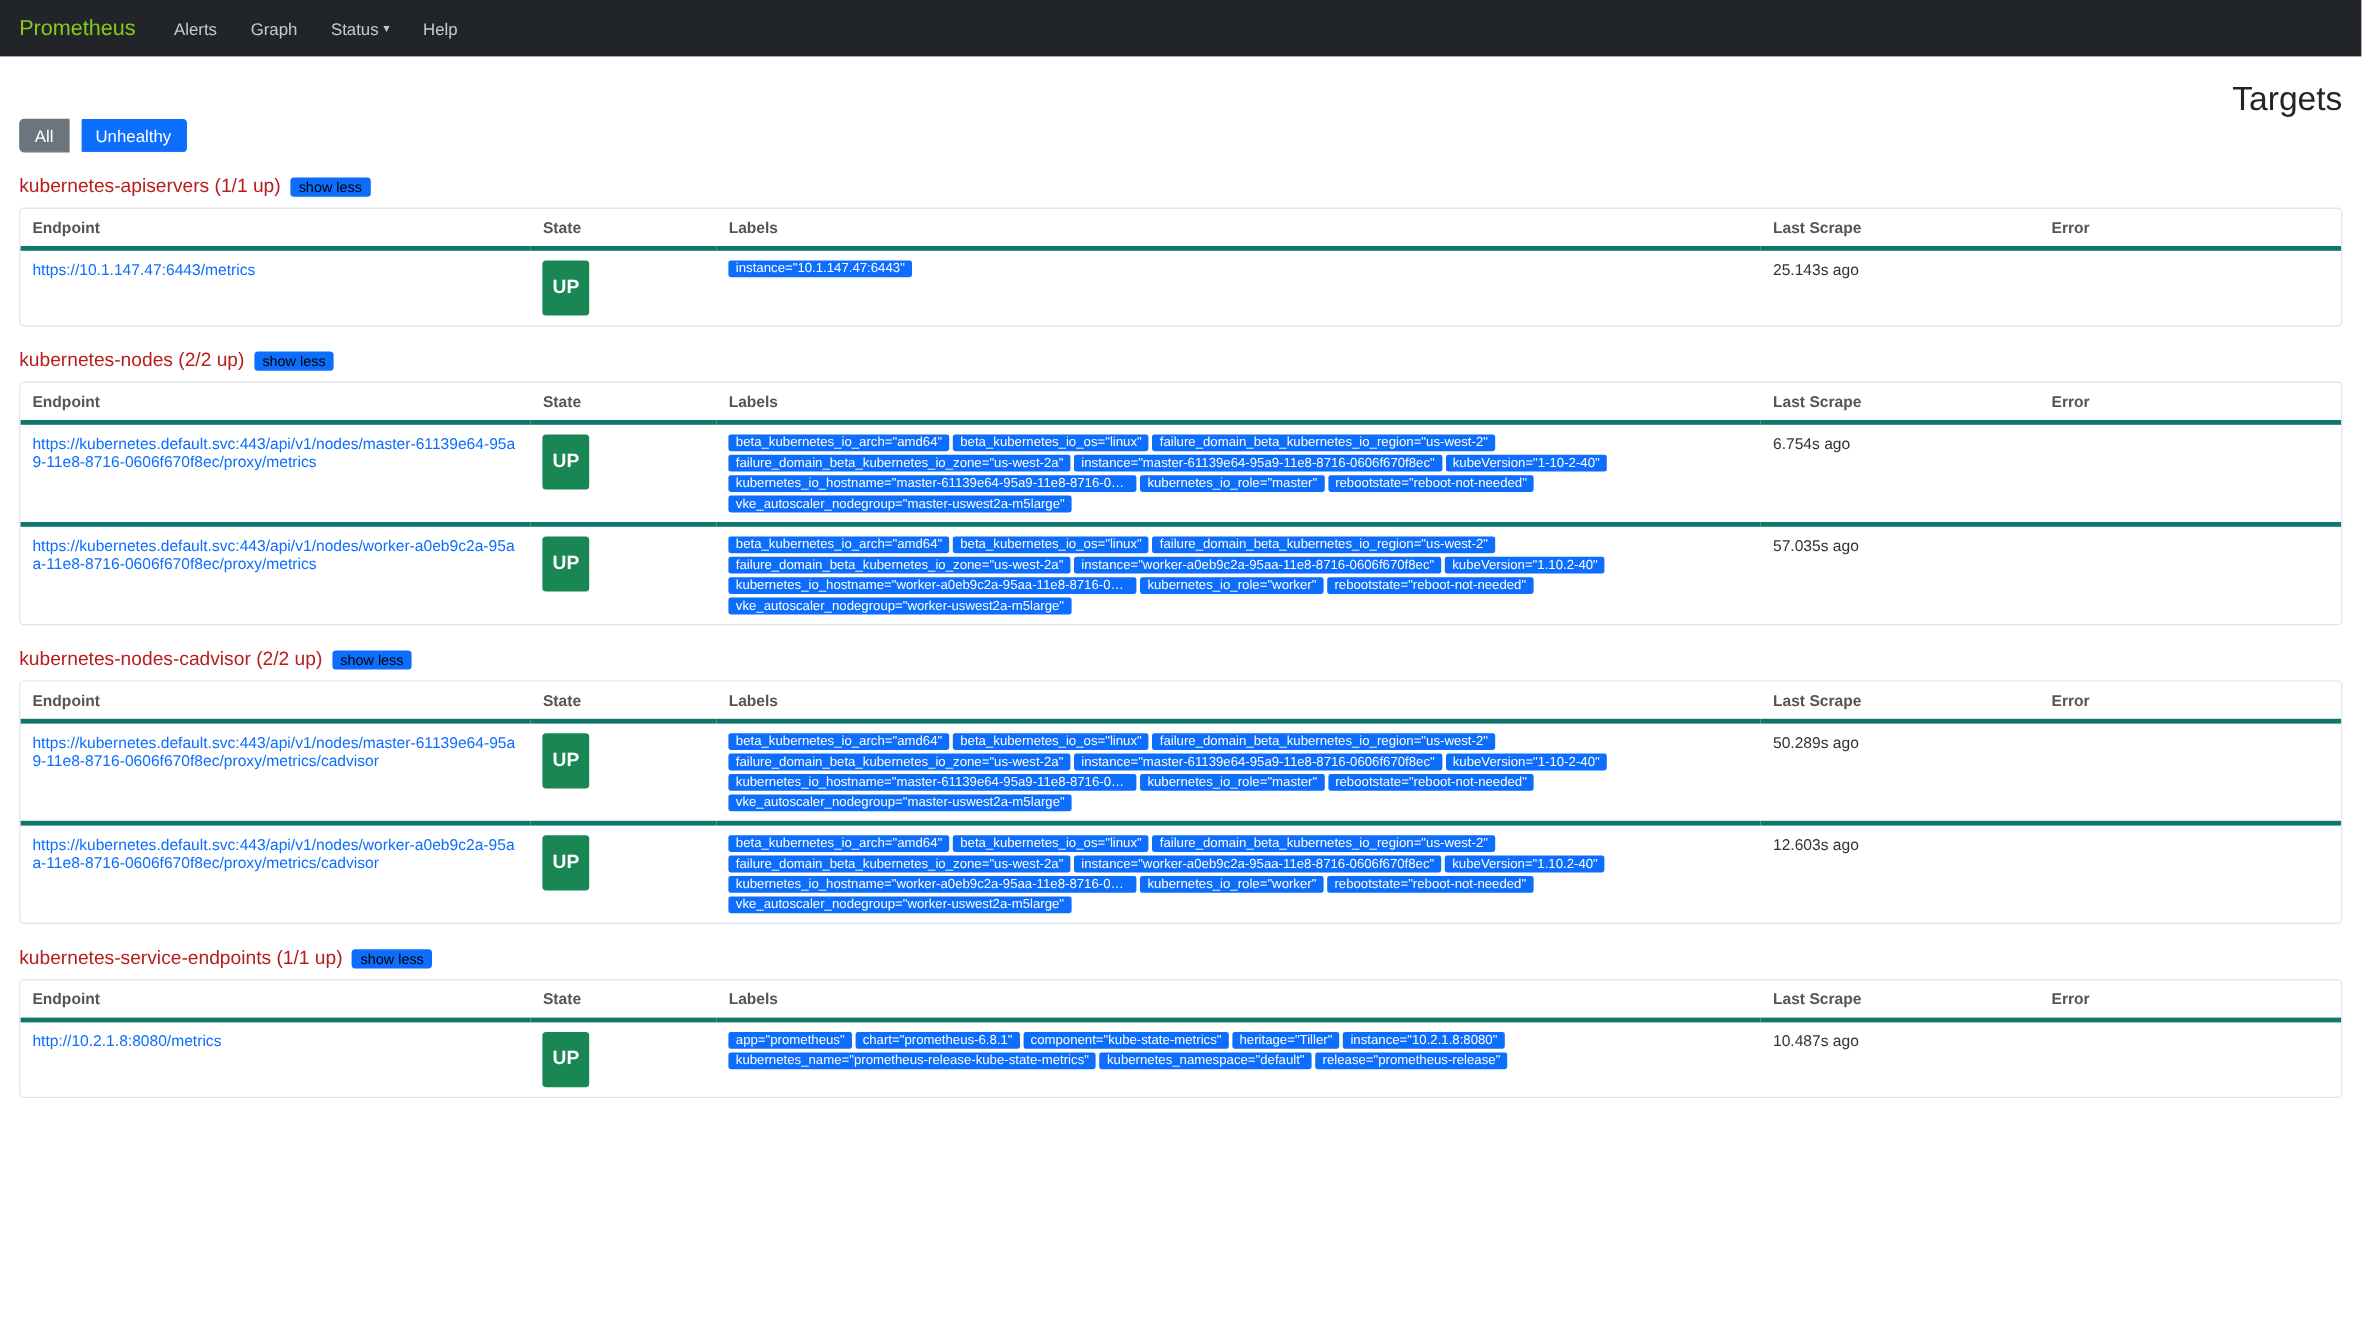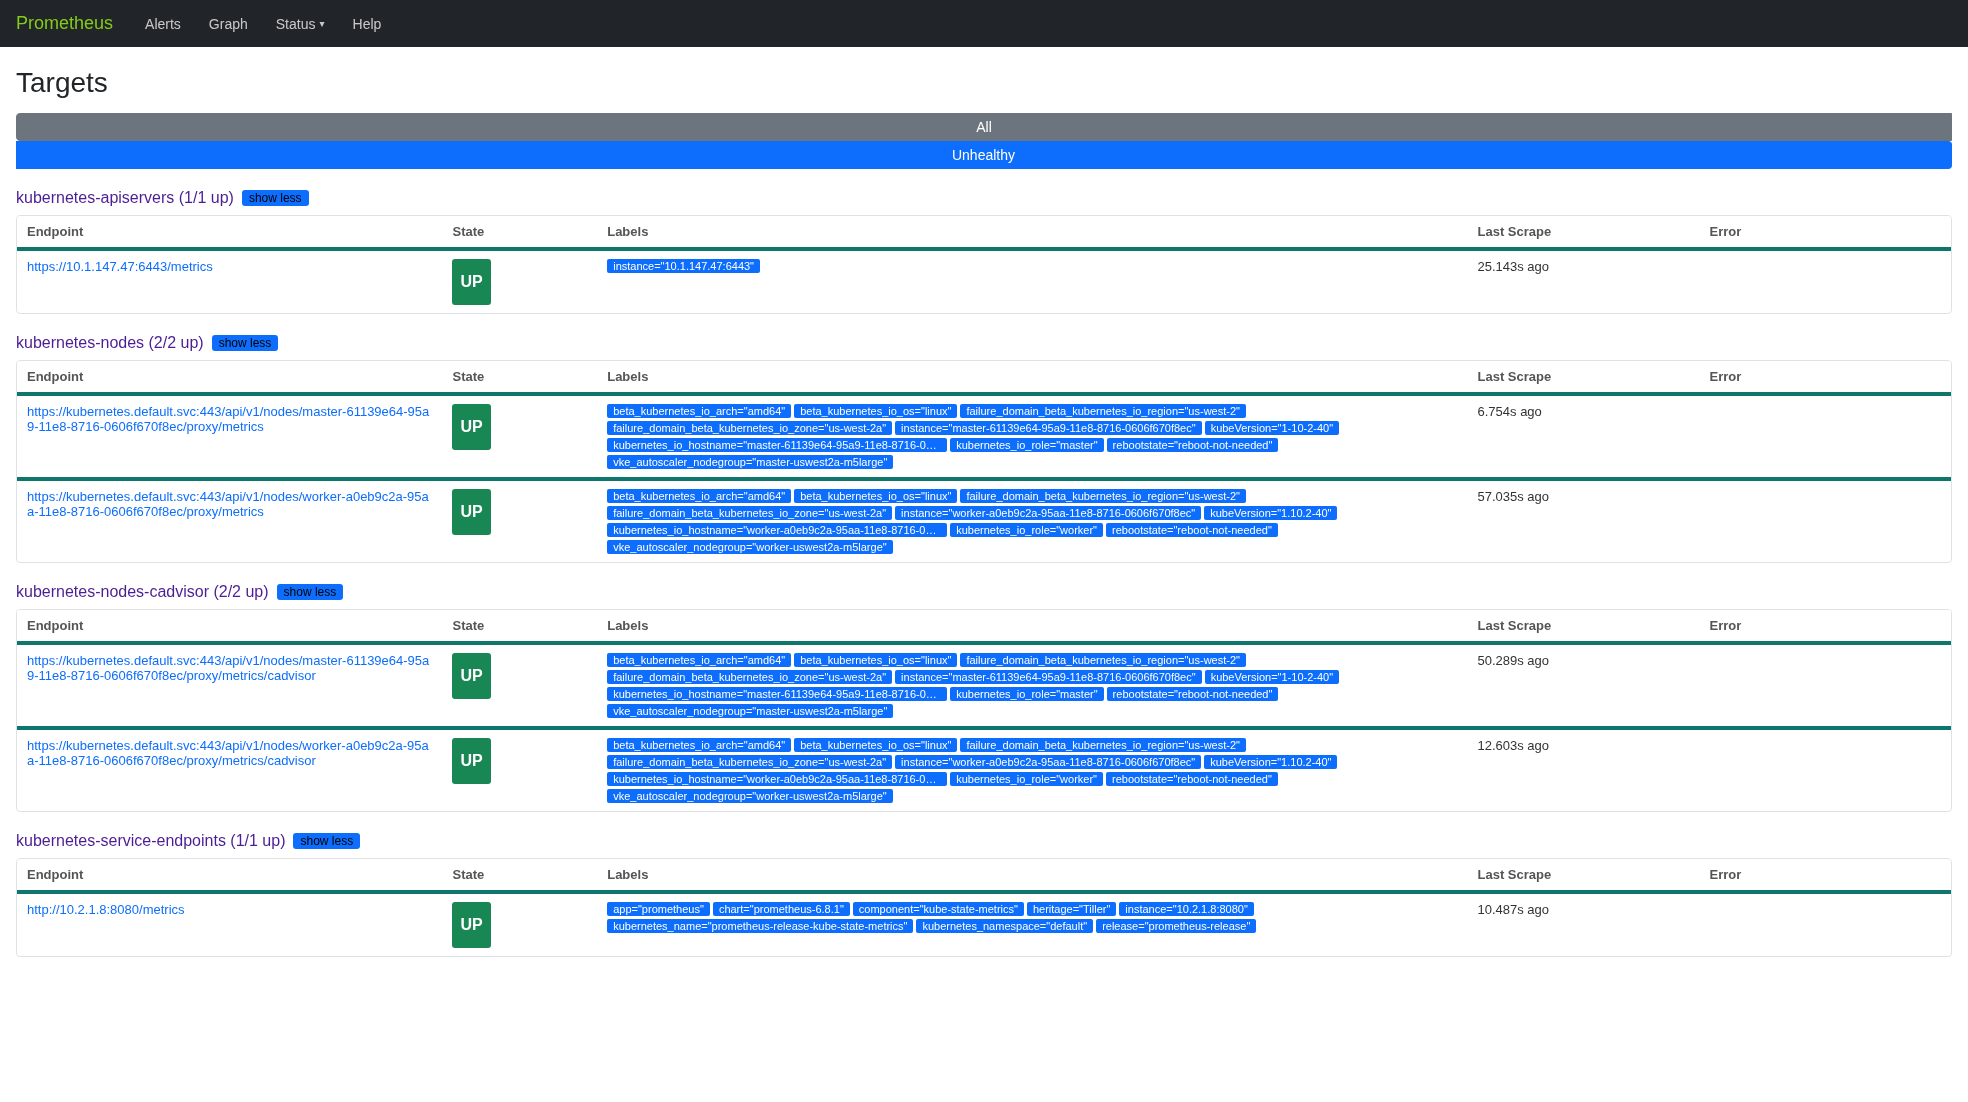--- a/index.html
+++ b/index.html
@@ -42,30 +42,29 @@
     .caret { font-size: 10px; }
 
     
     .main-content {
       padding: 20px 16px;
     }
 
     .page-title {
       font-size: 28px;
       font-weight: 500;
-      margin-bottom: 14px;
       color: #212529;
+      text-align: right;
     }
 
     
     .filter-buttons {
       display: flex;
-      gap: 0;
+      gap: 10px;
       margin-bottom: 20px;
-      flex-direction: column;
     }
     .filter-btn {
       padding: 5px 12px;
       border: 1px solid #ccc;
       background: #f8f9fa;
       cursor: pointer;
       font-size: 14px;
       color: #333;
     }
     .filter-btn:first-child { border-radius: 4px 0 0 4px; }
@@ -85,21 +84,21 @@
     .section-header {
       display: flex;
       align-items: center;
       gap: 8px;
       margin-bottom: 8px;
       margin-top: 20px;
     }
     .section-title {
       font-size: 16px;
       font-weight: 500;
-      color: #4c1d95;
+      color: #b91c1c;
     }
     .show-less-btn {
       background: #0d6efd;
       color: #000000;
       border: none;
       padding: 1px 7px;
       border-radius: 3px;
       font-size: 12px;
       cursor: pointer;
     }

